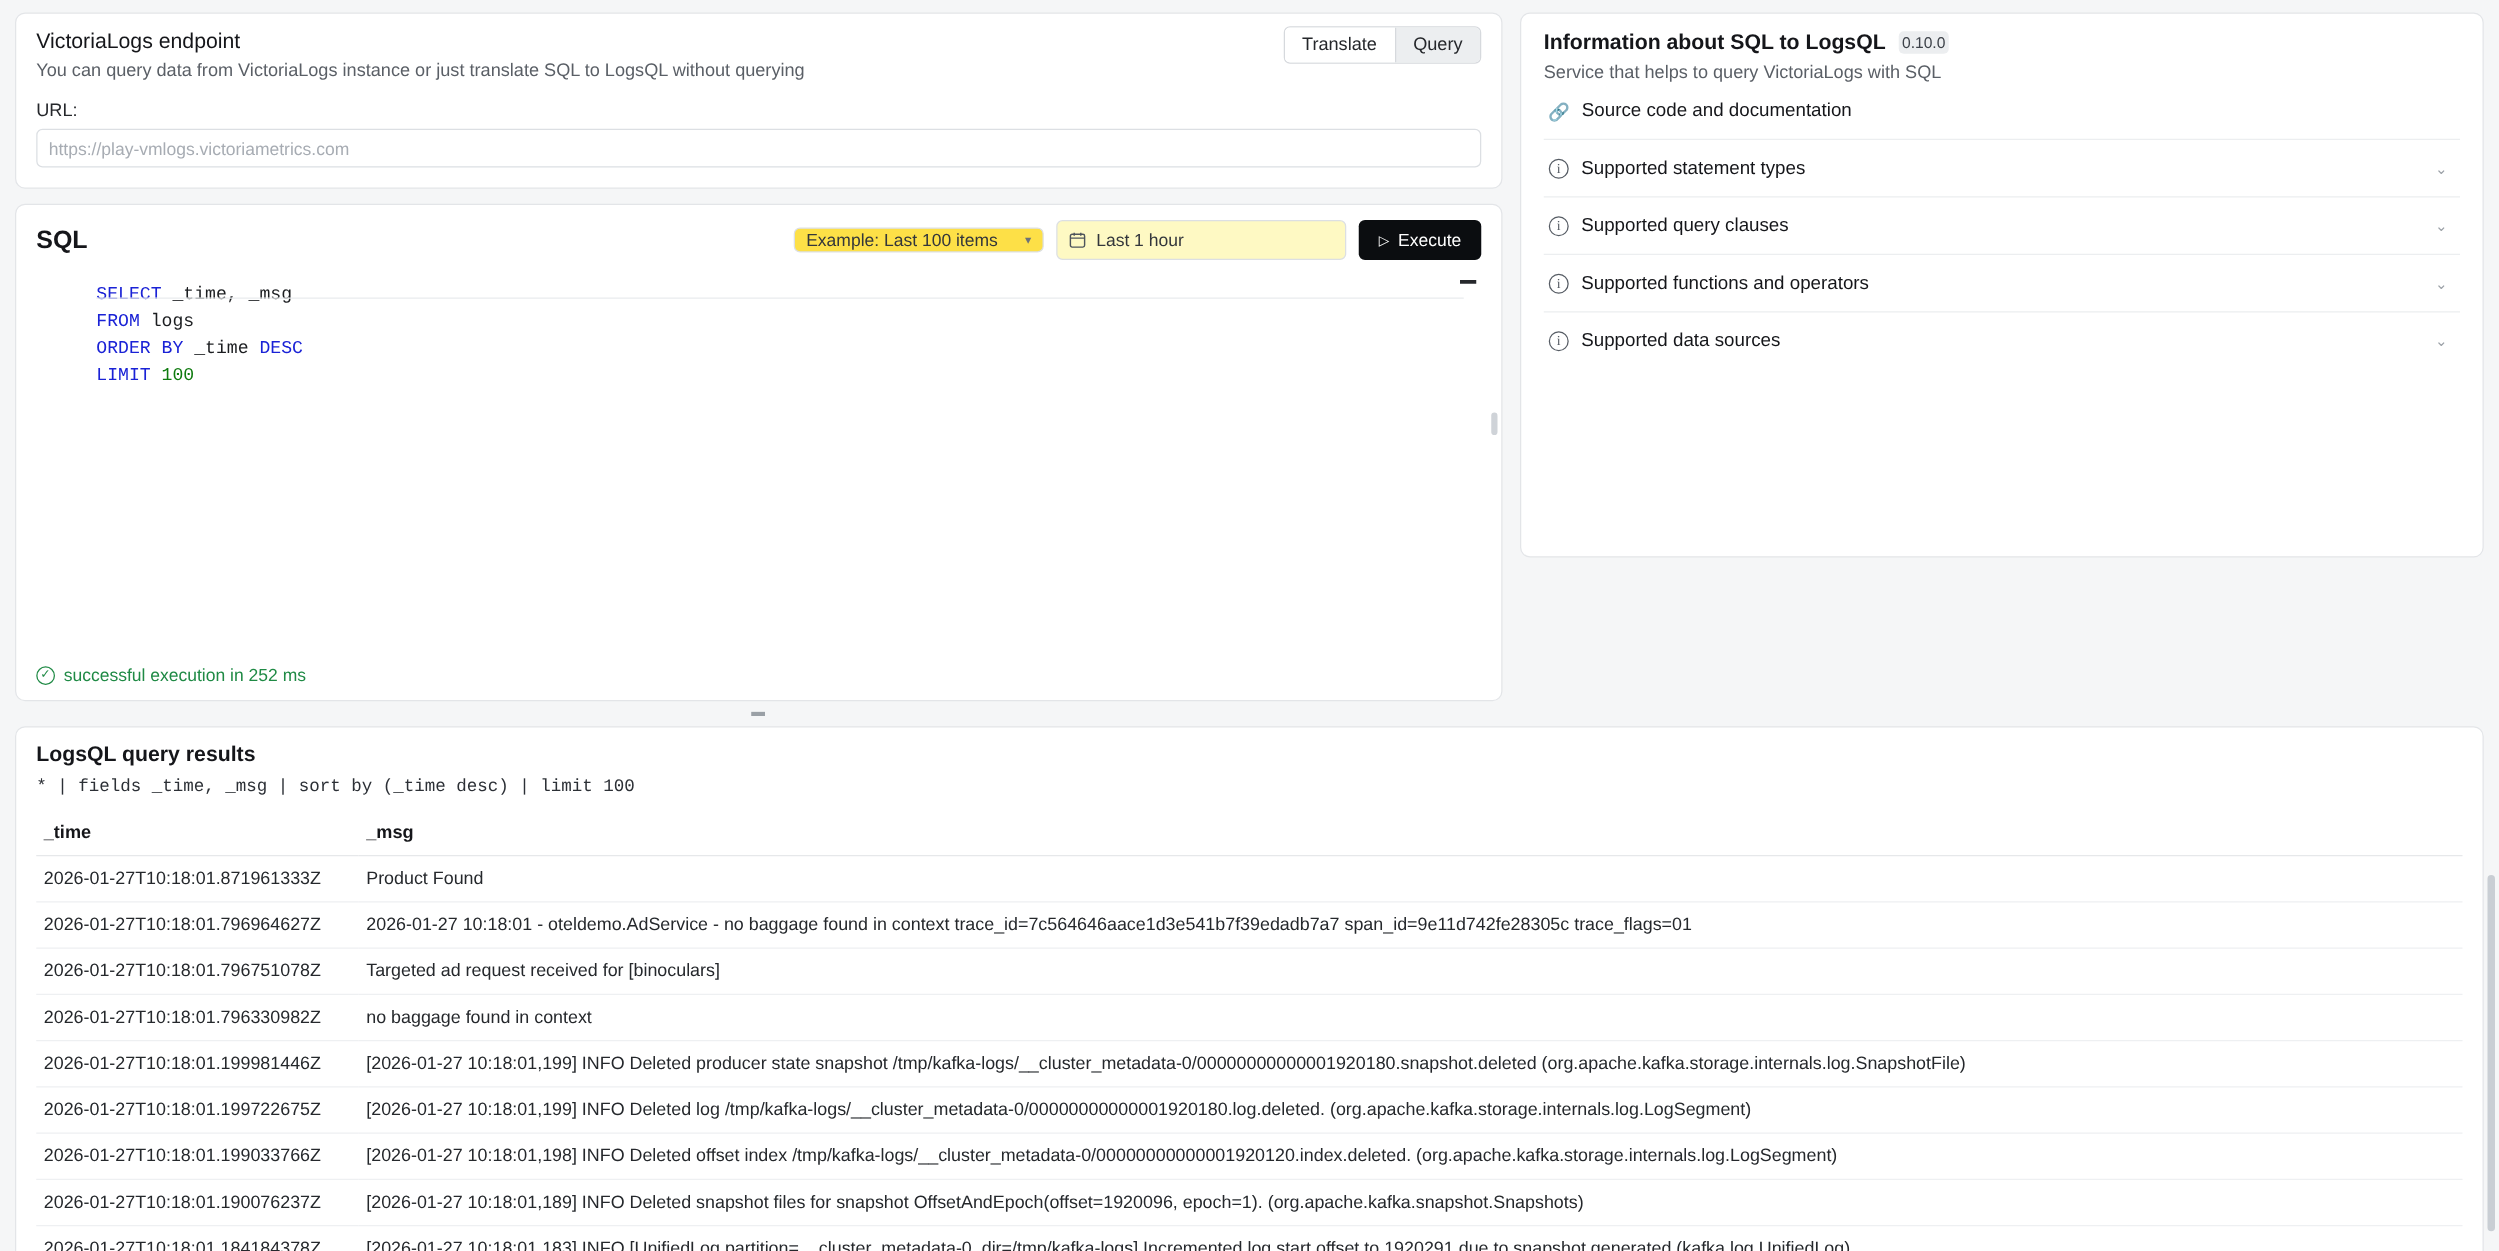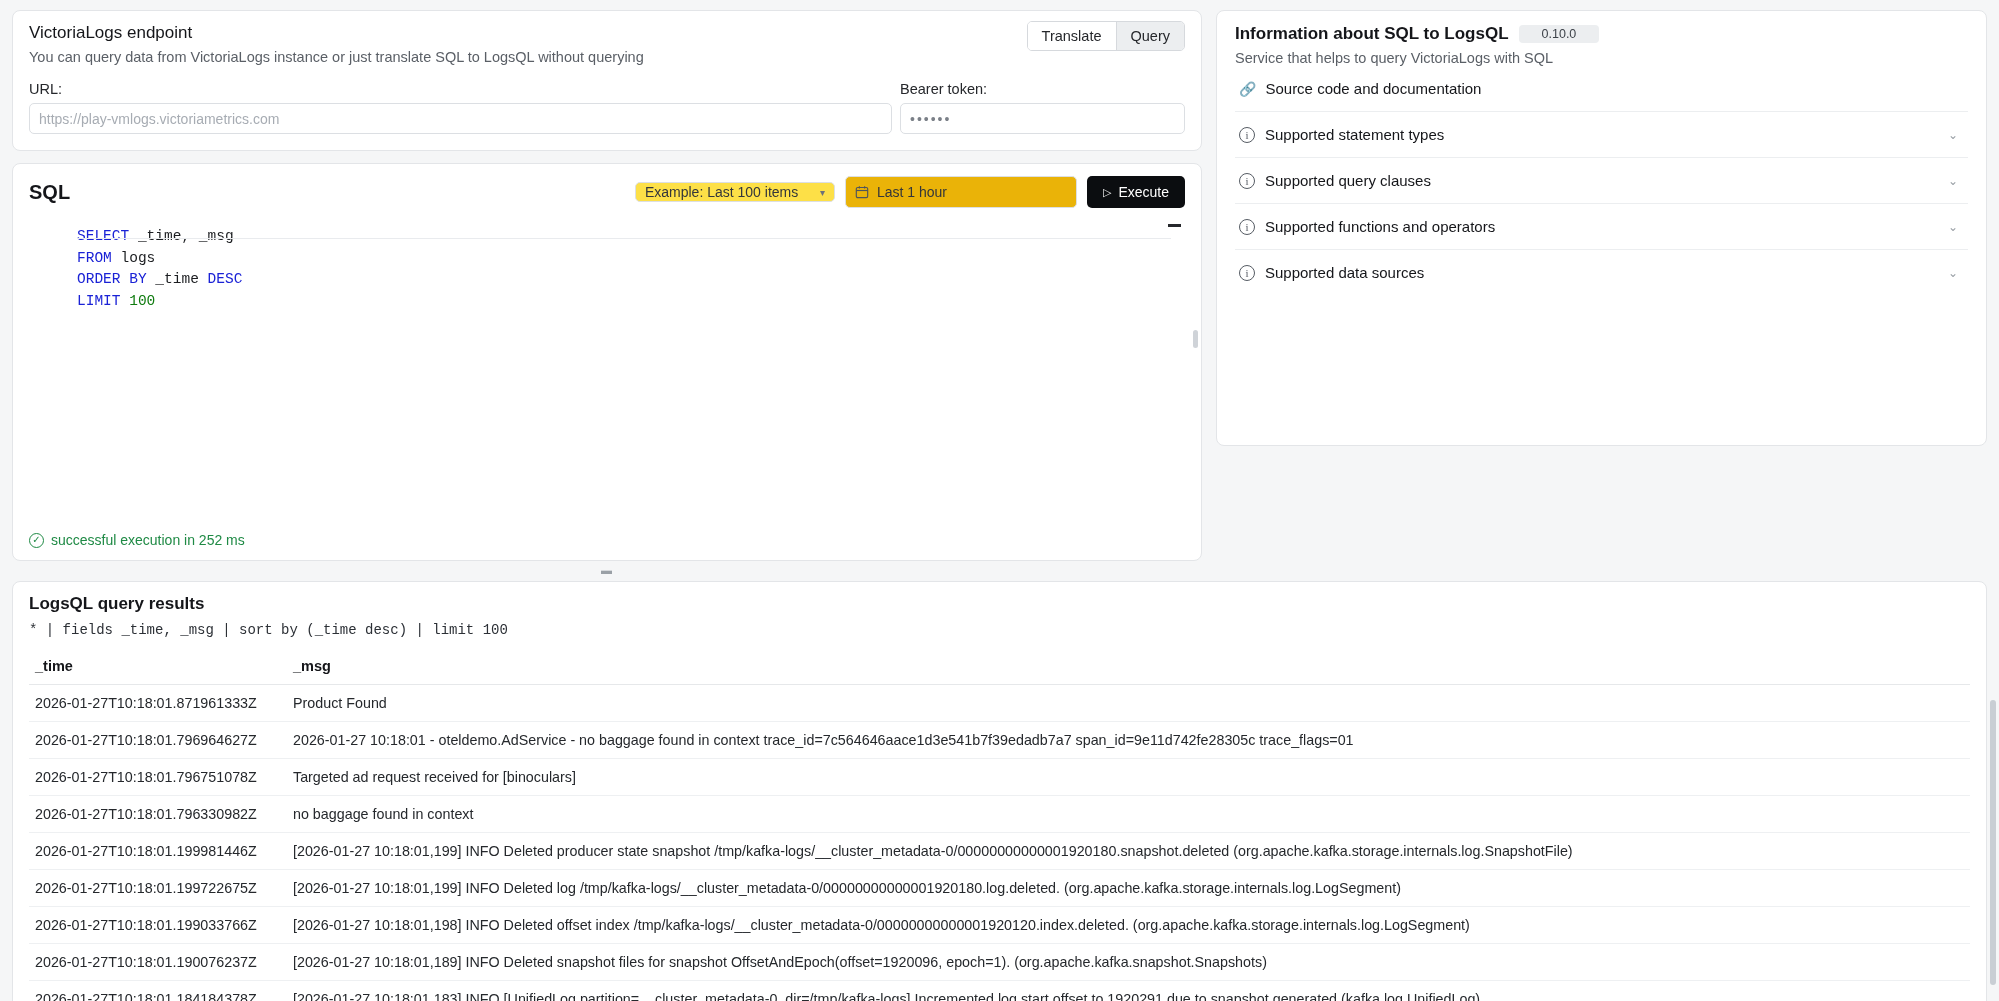--- a/index.html
+++ b/index.html
@@ -60,21 +60,21 @@
 
   .select-box {
     height: 20px; min-width: 200px; border: 1px solid #dcdfe3; border-radius: 5px;
     background: #fde047; display: flex; align-items: center; padding: 0 9px;
     font-size: 14px; color: #33363b; cursor: pointer; justify-content: flex-end;
   }
   .select-box .caret { margin-left: auto; color: #6c7279; font-size: 10px; }
 
   .time-box {
     height: 32px; width: 232px; border: 1px solid #dcdfe3; border-radius: 5px;
-    background: #eab308; display: flex; align-items: center; gap: 8px; padding: 0 9px;
+    background: #fef9c3; display: flex; align-items: center; gap: 8px; padding: 0 9px;
     font-size: 14px; color: #33363b; cursor: pointer;
   }
   .cal-icon { width: 14px; height: 14px; color: #4e545c; }
 
   .exec-btn {
     height: 32px; padding: 0 16px; background: #0b0d10; color: #fff;
     border: none; border-radius: 5px; font-size: 14px; cursor: pointer;
     display: flex; align-items: center; gap: 7px;
     font-family: "Liberation Sans", sans-serif;
   }
@@ -118,21 +118,21 @@
     color: #9aa0a6; font-size: 11px; letter-spacing: 1px;
   }
 
   
   .right-col { flex: 1 1 auto; }
   .info-card { padding: 13px 18px 16px 18px; height: 436px; }
   .info-head { display: flex; align-items: center; gap: 10px; }
   .info-title { font-size: 17px; font-weight: bold; color: #15161a; }
   .version-badge {
     background: #eceef0; color: #3d4249; font-size: 12.5px;
-    border-radius: 4px; padding: 2px 23px;
+    border-radius: 4px; padding: 2px 3px;
   }
   .info-sub { font-size: 14.5px; color: #5a5f66; margin-top: 6px; }
 
   .info-link {
     display: flex; align-items: center; gap: 9px; font-size: 15px; color: #15161a;
     padding: 14px 10px 14px 4px; cursor: pointer;
   }
   .link-icon { color: #4e545c; font-size: 14px; }
 
   .acc-item {
@@ -186,24 +186,20 @@
 
         <div class="seg-group">
           <button class="seg-btn">Translate</button>
           <button class="seg-btn active">Query</button>
         </div>
 
         <div class="fields">
           <div class="field-url">
             <span class="field-label">URL:</span>
             <input class="text-input" type="text" placeholder="https://play-vmlogs.victoriametrics.com" style="">
-          </div>
-          <div class="field-token">
-            <span class="field-label">Bearer token:</span>
-            <input class="text-input token-dots" type="text" value="••••••" style="">
           </div>
         </div>
       </div>
 
       <div class="card sql-card">
         <div class="sql-head">
           <div class="sql-title">SQL</div>
           <div class="sql-controls">
             <div class="select-box">
               <span>Example: Last 100 items</span>

